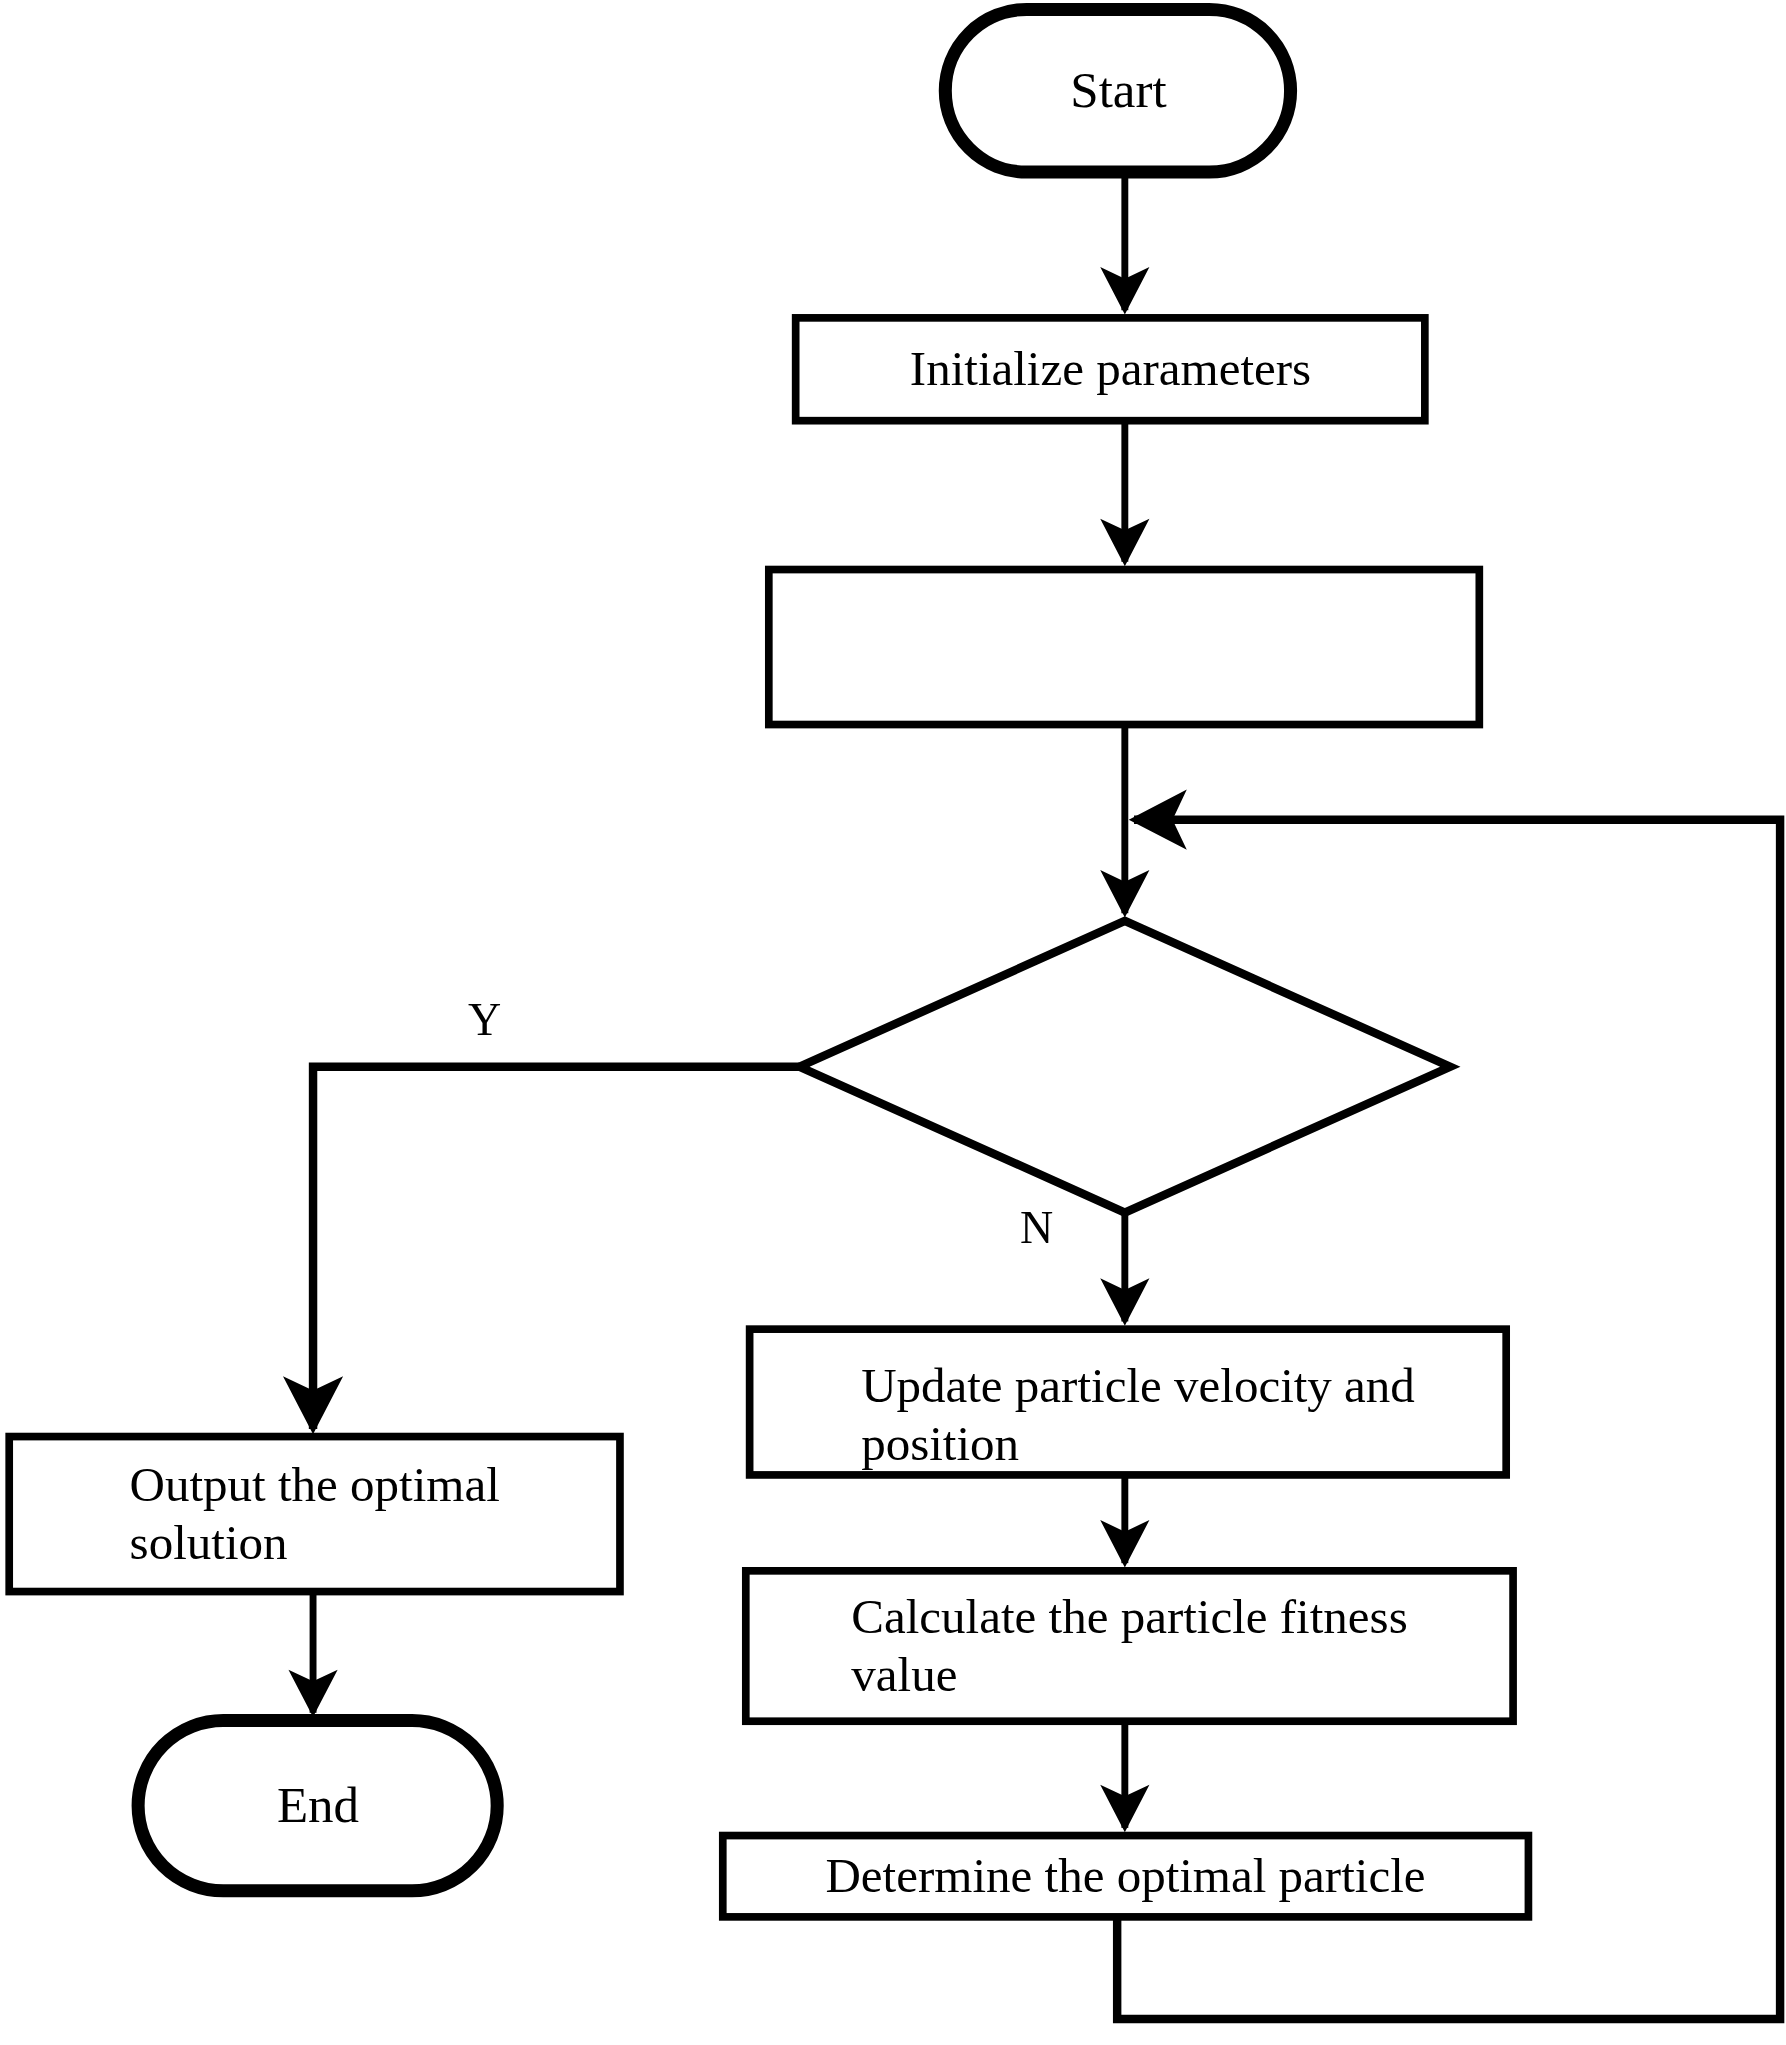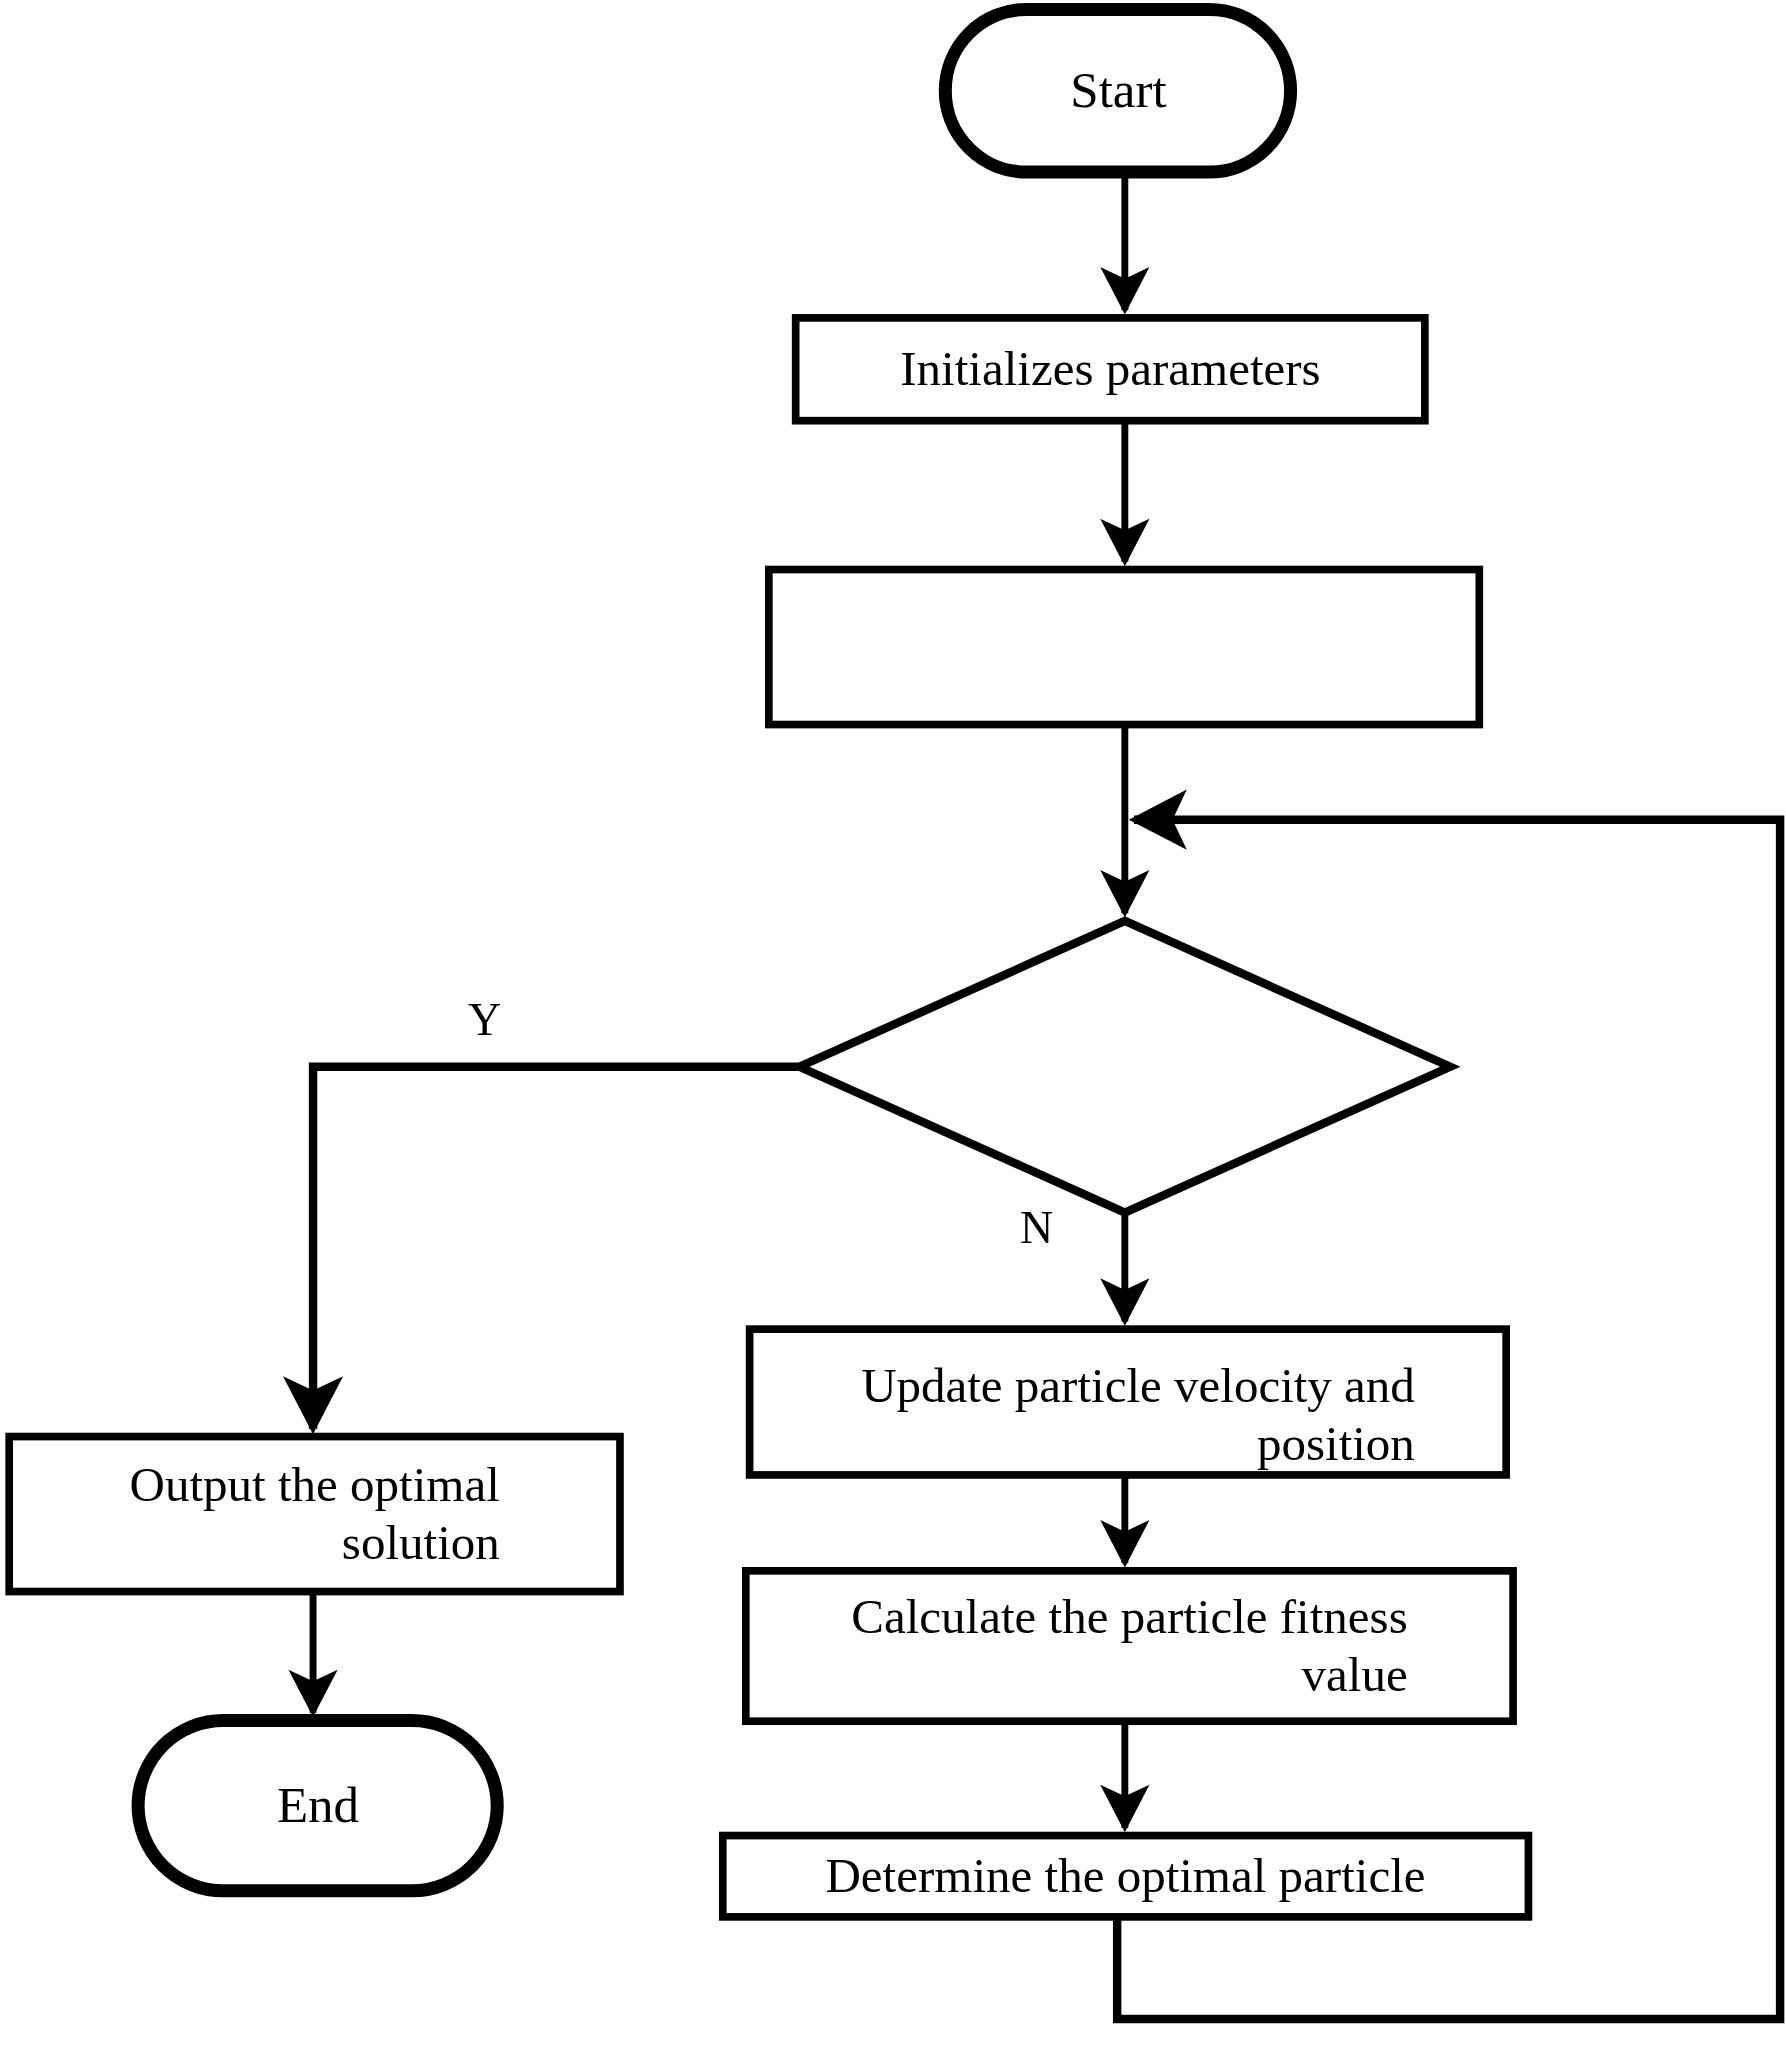--- a/index.html
+++ b/index.html
@@ -20,21 +20,21 @@
     left: 0;
     top: 0;
     width: 1787px;
     height: 2046px;
   }
   .node-text {
     position: absolute;
     display: flex;
     align-items: center;
     justify-content: center;
-    text-align: right;
+    text-align: left;
     color: #000000;
     font-family: "Liberation Serif", "DejaVu Serif", serif;
     line-height: 1.18;
     white-space: pre-line;
     pointer-events: none;
   }
   .edge-label {
     position: absolute;
     color: #000000;
     font-family: "Liberation Serif", "DejaVu Serif", serif;
@@ -98,21 +98,21 @@
     <path d="M1466,2243 L1466,2382" fill="none" stroke="#000000" stroke-width="9" marker-end="url(#arrow)"></path>
 
     <path d="M1456,2498 L1456,2631 L2320,2631 L2320,1068 L1478,1068" fill="none" stroke="#000000" stroke-width="11" marker-end="url(#arrow)"></path>
 
     <path d="M1042,1390 L408,1390 L408,1862" fill="none" stroke="#000000" stroke-width="11" marker-end="url(#arrow)"></path>
 
     <path d="M408,2074 L408,2232" fill="none" stroke="#000000" stroke-width="9" marker-end="url(#arrow)"></path>
   </svg>
 
   <div class="node-text t-start">Start</div>
-  <div class="node-text t-init">Initializes  parameters</div>
+  <div class="node-text t-init">Initialize  parameters</div>
   <div class="node-text t-update">Update particle velocity and
 position</div>
   <div class="node-text t-determ">Determine the optimal particle</div>
   <div class="node-text t-calc">Calculate the particle fitness
 value</div>
   <div class="node-text t-output">Output the optimal
 solution</div>
   <div class="node-text t-end">End</div>
 
   <div class="edge-label l-yes">Y</div>

